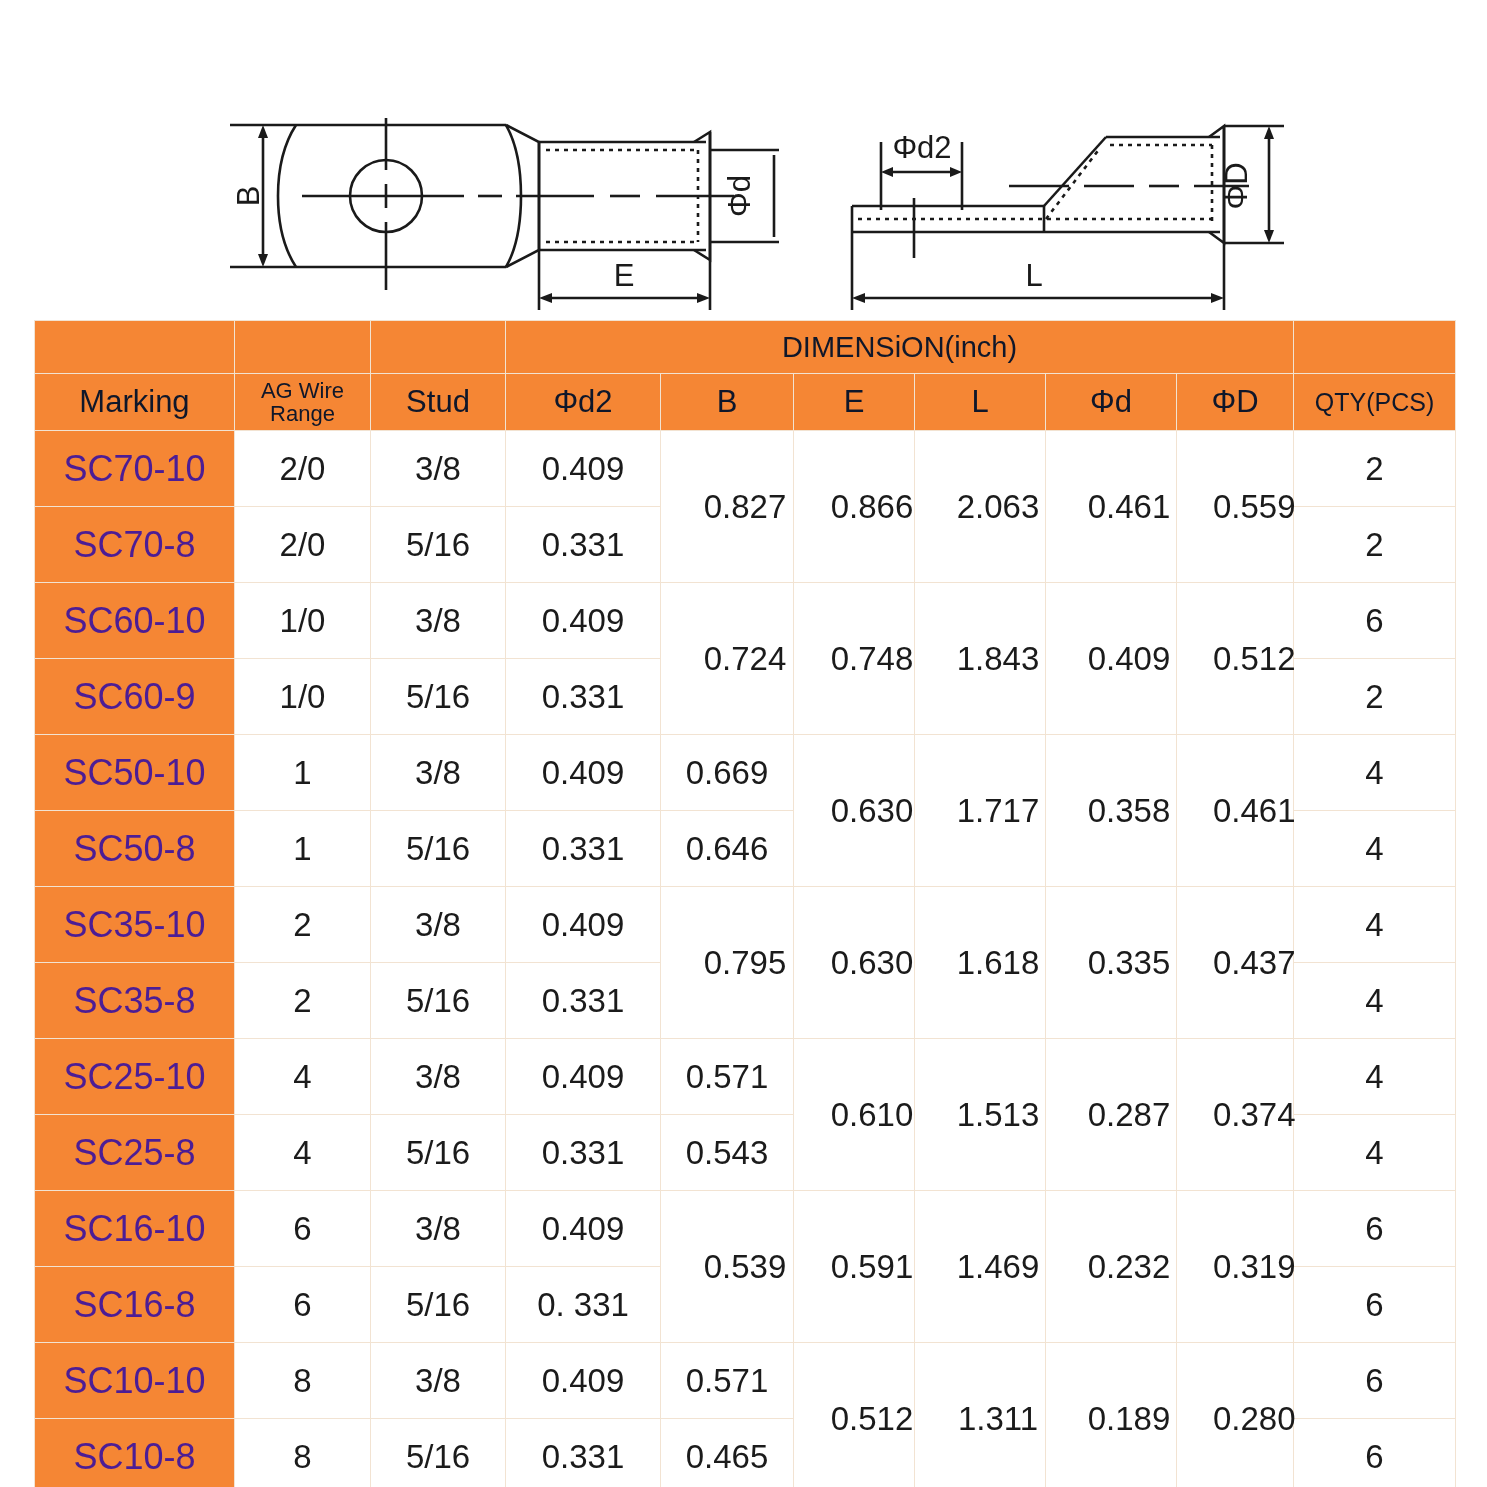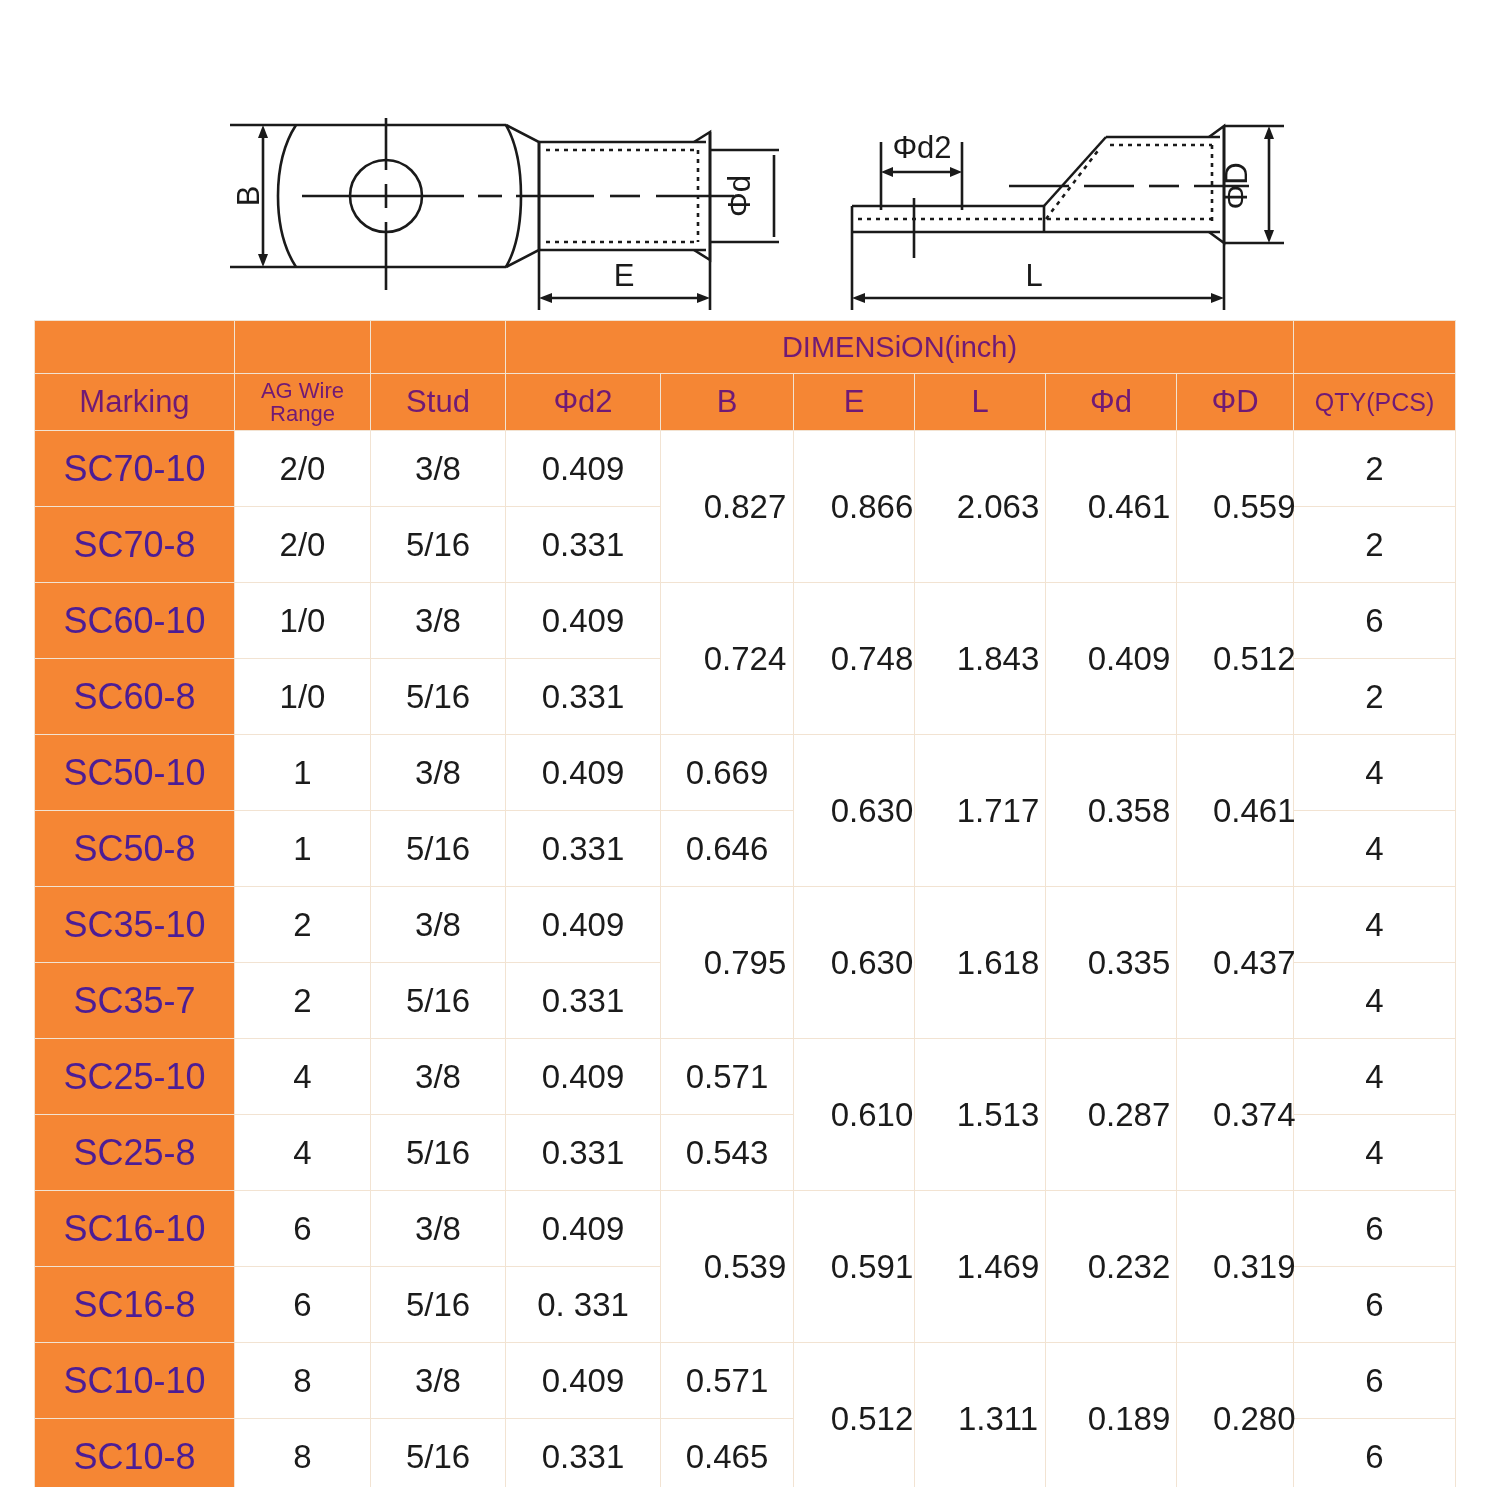--- a/index.html
+++ b/index.html
@@ -44,21 +44,21 @@
   }
   .spec-table td,.spec-table th{
     border:1px solid #F2E3D2;
     padding:0;
     text-align:center;
     vertical-align:middle;
     font-family:"Liberation Sans", sans-serif;
   }
   .hdr{
     background:#F58634;
-    color:#701a75;
+    color:#0f172a;
     font-weight:normal;
     font-size:31px;
     border:1px solid #FBD7B4;
     height:56px;
   }
   .hdr.dim{
     font-size:29px;
     height:52px;
   }
   .hdr.small{
@@ -264,21 +264,21 @@
           <td class="val">3/8</td>
           <td class="val">0.409</td>
           <td class="val span2" rowspan="2">0.724</td>
           <td class="val span2" rowspan="2">0.748</td>
           <td class="val span2" rowspan="2">1.843</td>
           <td class="val span2" rowspan="2">0.409</td>
           <td class="val span2" rowspan="2">0.512</td>
           <td class="val">6</td>
         </tr>
         <tr>
-          <td class="mark">SC60-8</td>
+          <td class="mark">SC60-9</td>
           <td class="val">1/0</td>
           <td class="val">5/16</td>
           <td class="val">0.331</td>
           <td class="val">2</td>
         </tr>
         <tr>
           <td class="mark">SC50-10</td>
           <td class="val">1</td>
           <td class="val">3/8</td>
           <td class="val">0.409</td>
@@ -303,21 +303,21 @@
           <td class="val">3/8</td>
           <td class="val">0.409</td>
           <td class="val span2" rowspan="2">0.795</td>
           <td class="val span2" rowspan="2">0.630</td>
           <td class="val span2" rowspan="2">1.618</td>
           <td class="val span2" rowspan="2">0.335</td>
           <td class="val span2" rowspan="2">0.437</td>
           <td class="val">4</td>
         </tr>
         <tr>
-          <td class="mark">SC35-7</td>
+          <td class="mark">SC35-8</td>
           <td class="val">2</td>
           <td class="val">5/16</td>
           <td class="val">0.331</td>
           <td class="val">4</td>
         </tr>
         <tr>
           <td class="mark">SC25-10</td>
           <td class="val">4</td>
           <td class="val">3/8</td>
           <td class="val">0.409</td>

